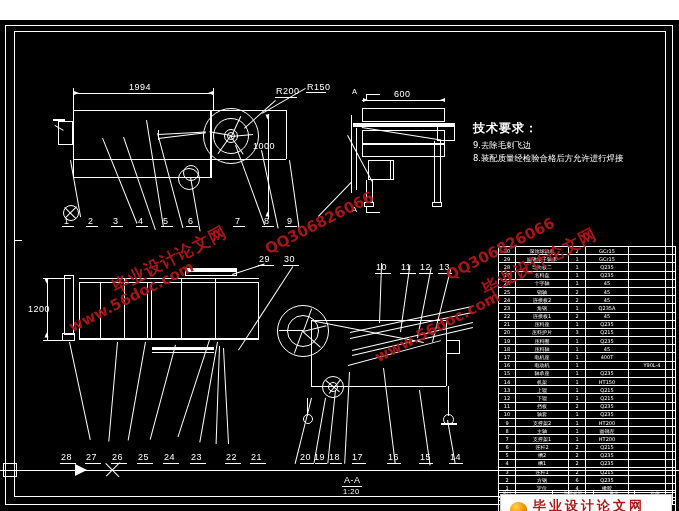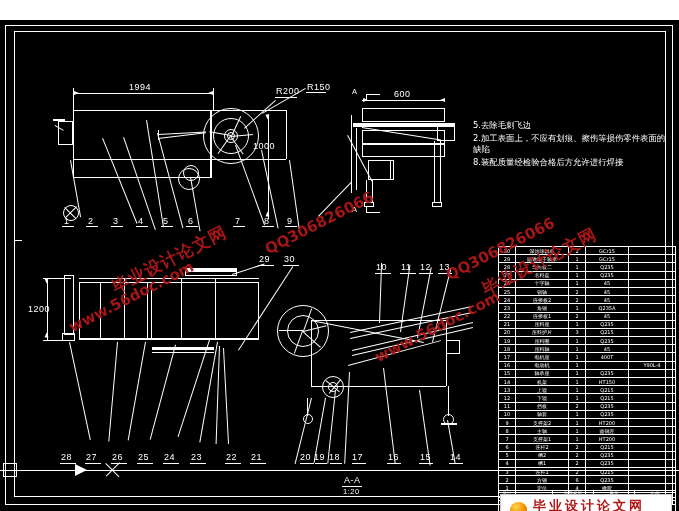--- a/index.html
+++ b/index.html
@@ -340,22 +340,22 @@
     <div class="txt" style="left:352px;top:433px;">17</div>
     <div class="txt" style="left:388px;top:433px;">16</div>
     <div class="txt" style="left:420px;top:433px;">15</div>
     <div class="txt" style="left:450px;top:433px;">14</div>
 
     <div class="txt" style="left:344px;top:456px;">A-A</div>
     <div class="ln hl" style="left:342px;top:466px;width:20px;"></div>
     <div class="txt sm" style="left:343px;top:468px;">1:20</div>
 
     <div id="techreq">
-      <div class="li">5.去除毛刺飞边</div>
-      <div class="li">2.加工表面上，不应有划痕、擦伤等损伤零件表面的缺陷</div>
+      <div class="hd">技术要求：</div>
+      <div class="li">9.去除毛刺飞边</div>
       <div class="li">8.装配质量经检验合格后方允许进行焊接</div>
     </div>
 
     <table id="parts">
       <tbody>
           <tr>
             <td class="c1">30</td>
             <td class="c2">深沟球轴承</td>
             <td class="c3">2</td>
             <td class="c4">GCr15</td>

